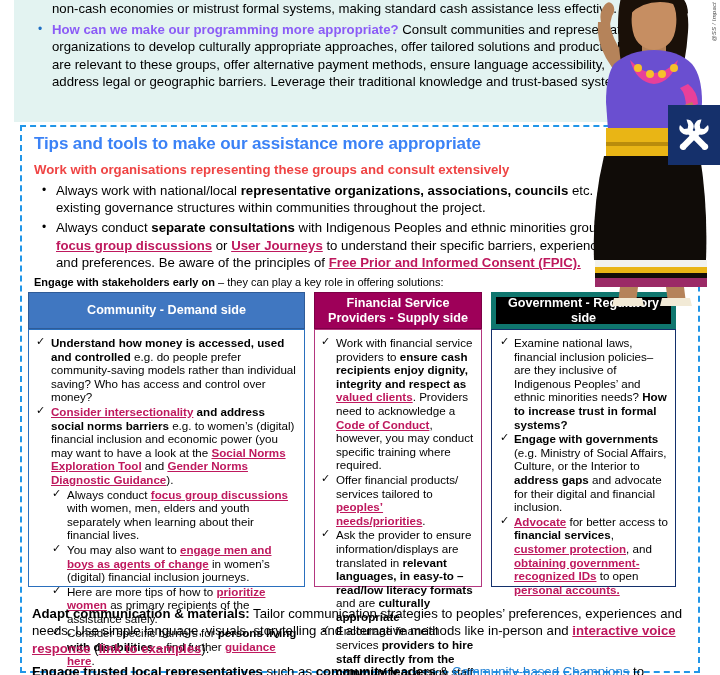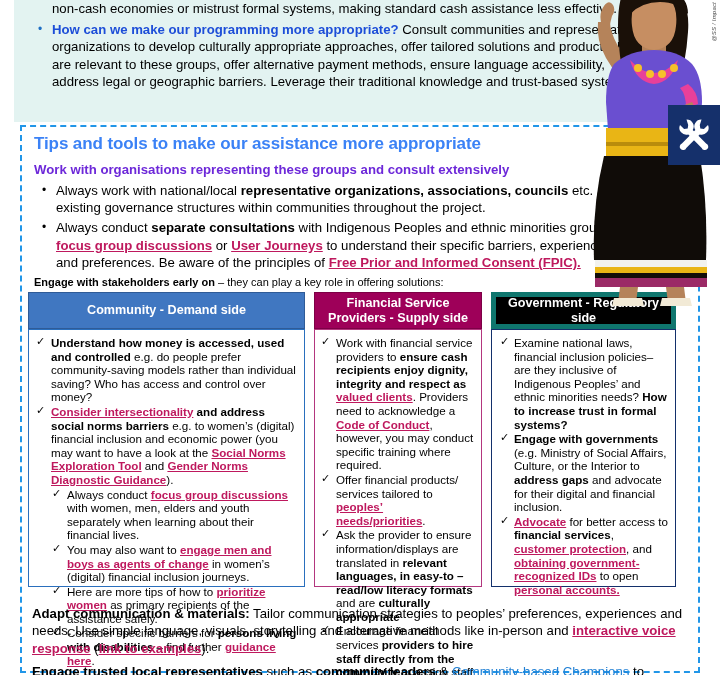--- a/index.html
+++ b/index.html
@@ -45,21 +45,21 @@
   }
   .tp-bullet-row .dot {
     position: absolute;
     left: 8px;
     top: 0px;
     color: #1f6fc4;
     font-size: 12px;
     line-height: 17.6px;
   }
   .q-blue {
-    color: #1d4ed8;
+    color: #8b5cf6;
     font-weight: bold;
   }
 
   
   #illustration {
     position: absolute;
     right: 0;
     top: -2px;
     width: 140px;
     height: 310px;
@@ -119,21 +119,21 @@
     font-size: 17px;
     line-height: 21px;
     margin: 0 0 7px 0;
     letter-spacing: -.1px;
   }
   .sub-head {
     font-weight: bold;
     font-size: 13.2px;
     line-height: 17px;
     margin: 0 0 4px 0;
-    color: #6d28d9;
+    color: #ef4444;
   }
   .card-bullets {
     font-size: 13.2px;
     line-height: 17.2px;
     color: #000;
   }
   .cb-row {
     position: relative;
     padding-left: 22px;
     margin-bottom: 3px;

